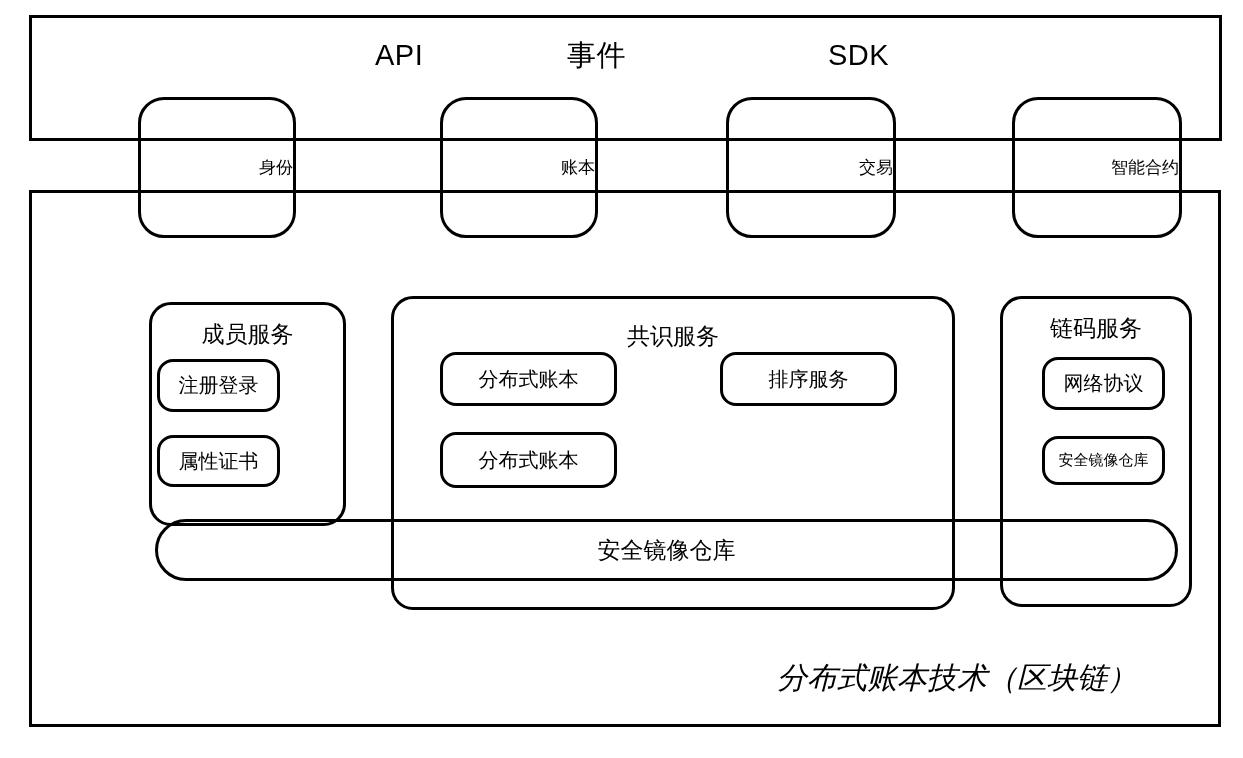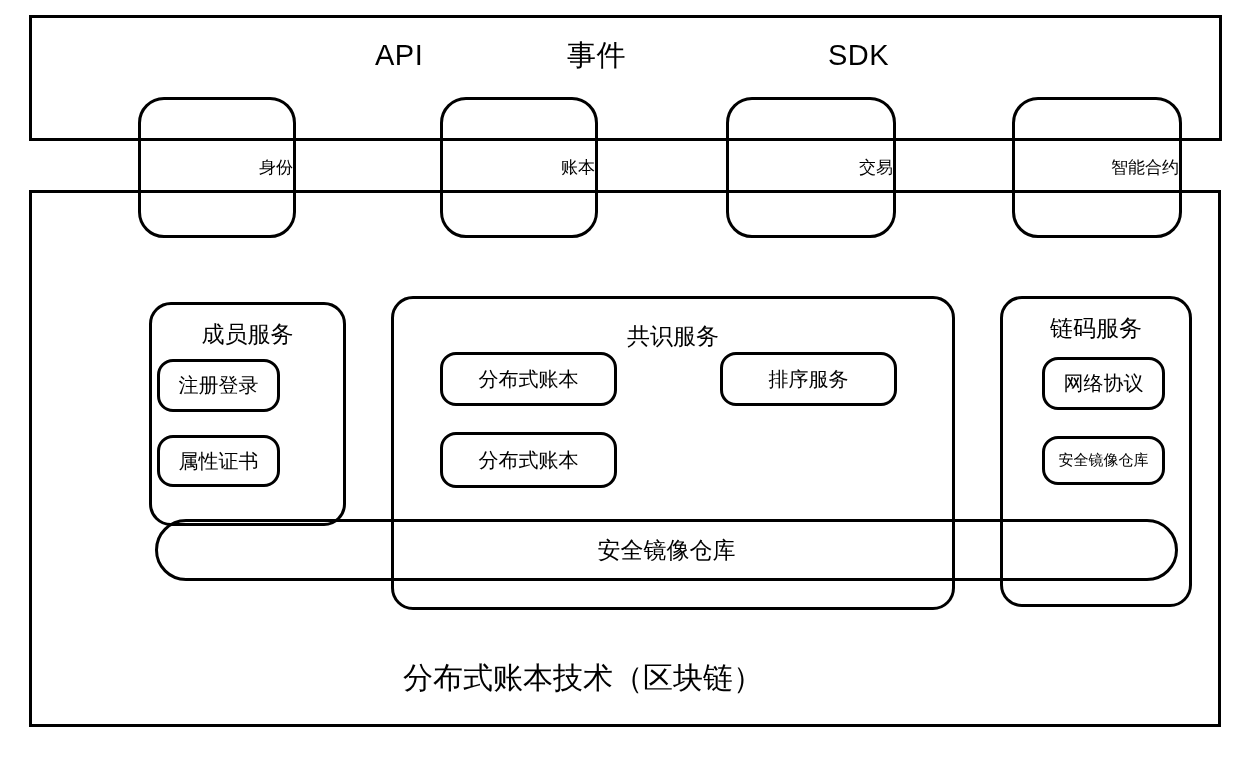--- a/index.html
+++ b/index.html
@@ -169,23 +169,24 @@
     font-size: 23px;
     white-space: nowrap;
   }
 
   
   .bottom-caption {
     position: absolute;
     left: 29px;
     top: 658px;
     width: 1108px;
-    text-align: center;
+    text-align: right;
     font-size: 30px;
     white-space: nowrap;
+    font-style: italic;
   }
 </style>
 </head>
 <body>
 
 <div id="canvas">
 
   <div class="node frame-top"></div>
 
   <div class="iface-labels">

